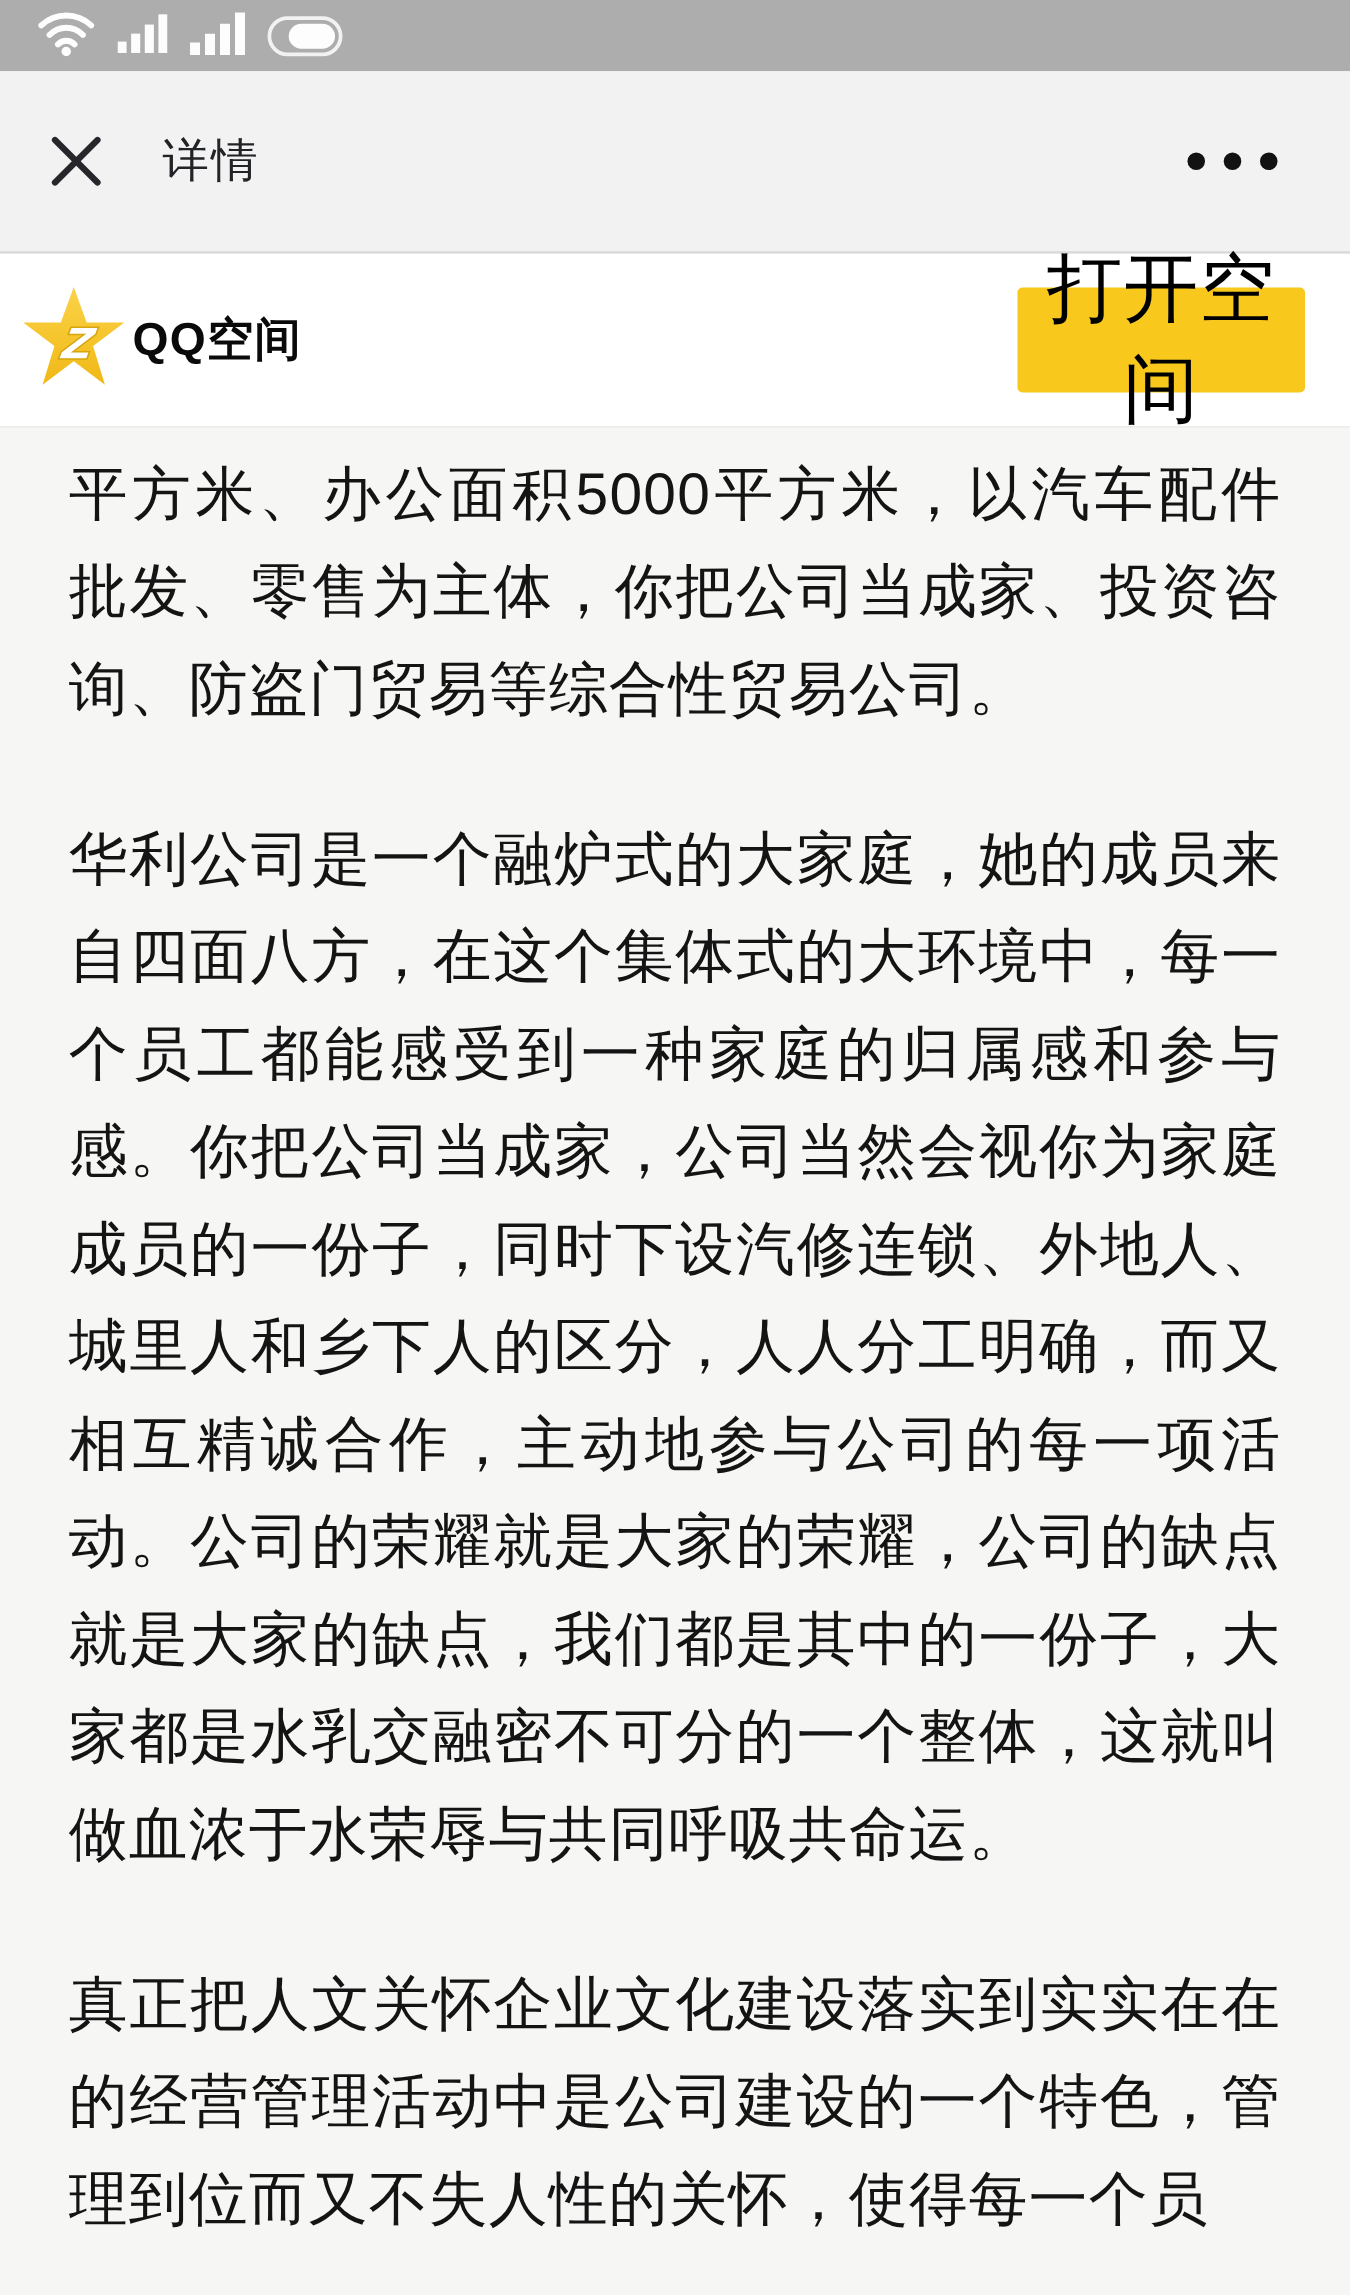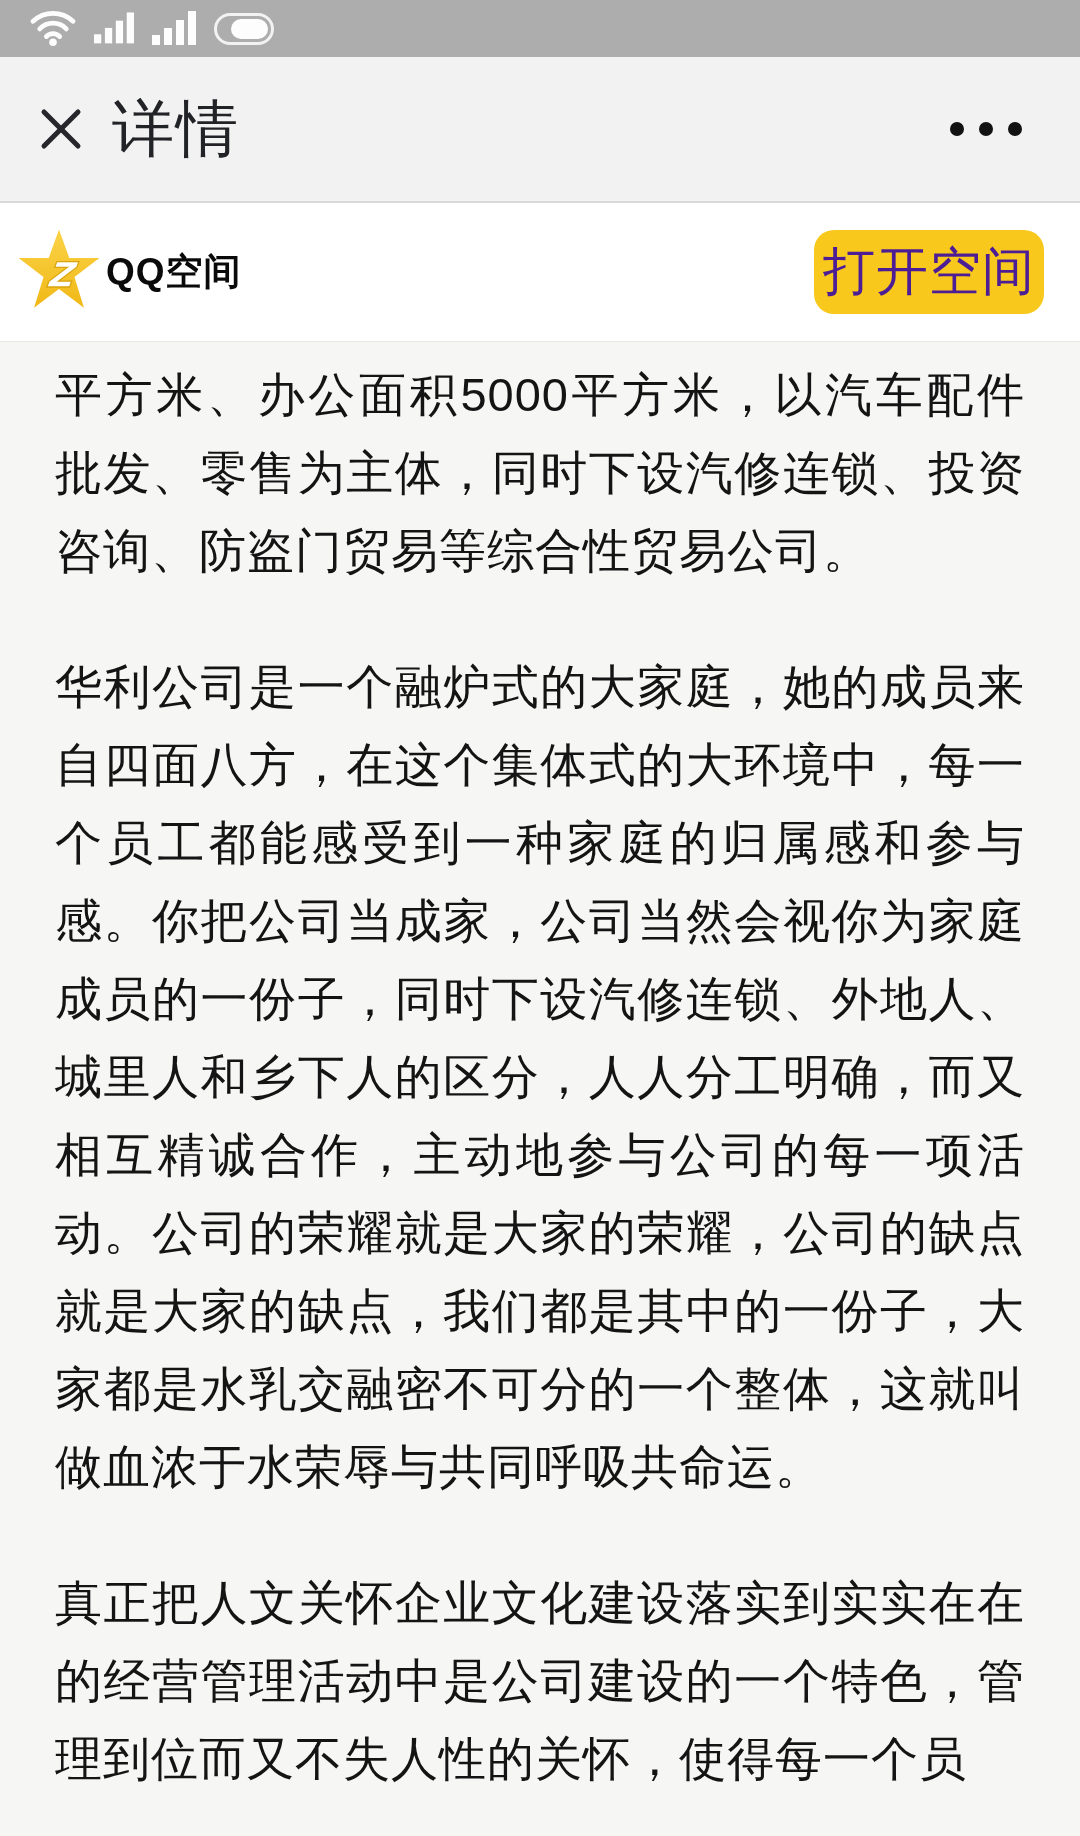--- a/index.html
+++ b/index.html
@@ -22,36 +22,36 @@
   }
   .battery-fill {
     position:absolute; top:3px; bottom:3px; right:3px; width:68%;
     background:#fdfdfd; border-radius:10px;
   }
   
   .nav-bar {
     height:146px; background:#f2f2f2; border-bottom:2px solid #d9d9d9;
     display:flex; align-items:center; padding:0 58px 0 38px;
   }
-  .nav-title { font-size:62px; color:#222326; margin-left:28px; letter-spacing:2px; }
+  .nav-title { font-size:37px; color:#222326; margin-left:46px; letter-spacing:2px; }
   .close-btn { width:46px; height:46px; display:flex; align-items:center; justify-content:center; }
   .more-menu { margin-left:auto; display:flex; align-items:center; gap:15px; padding:20px 0; }
   .more-menu .dot { width:14px; height:14px; border-radius:50%; background:#121212; }
   
   .qz-header {
     height:138px; background:#ffffff; display:flex; align-items:center;
     padding:0 36px 0 16px;
   }
   .qz-brand { display:flex; align-items:center; }
   .qz-brand-name { font-size:37px; font-weight:700; color:#0a0a0a; margin-left:4px; letter-spacing:1px; }
   .open-btn {
     margin-left:auto; width:230px; height:84px; border:none; cursor:pointer;
-    background:#f8c81d; border-radius:20px;
+    background:#f8c81d; border-radius:4px;
     font-family:"Liberation Sans", sans-serif;
-    font-size:52px; color:#4c1d95; display:flex; align-items:center; justify-content:center;
+    font-size:60px; color:#000000; display:flex; align-items:center; justify-content:center;
     letter-spacing:1px;
   }
   
   .article {
     padding:14px 55px 0 55px; border-top:1px solid #e7e7e6;
   }
   .article p {
     font-size:47px; line-height:78px; letter-spacing:1px; color:#141414;
     text-align:justify; margin-bottom:58px;
     word-break:break-all;
@@ -124,18 +124,18 @@
             <text x="0" y="0" text-anchor="middle" font-family="DejaVu Sans, sans-serif" font-size="54" font-weight="bold" font-style="italic" fill="#ffffff" stroke="#d9a50f" stroke-width="1.5">z</text>
           </g>
         </svg>
       </span>
       <span class="qz-brand-name">QQ空间</span>
     </span>
     <button class="open-btn">打开空间</button>
   </div>
 
   <div class="article">
-      <p>平方米、办公面积5000平方米，以汽车配件批发、零售为主体，同时下设汽修连锁、投资咨询、防盗门贸易等综合性贸易公司。</p>
+      <p>平方米、办公面积5000平方米，以汽车配件批发、零售为主体，你把公司当成家、投资咨询、防盗门贸易等综合性贸易公司。</p>
       <p>华利公司是一个融炉式的大家庭，她的成员来自四面八方，在这个集体式的大环境中，每一个员工都能感受到一种家庭的归属感和参与感。你把公司当成家，公司当然会视你为家庭成员的一份子，同时下设汽修连锁、外地人、城里人和乡下人的区分，人人分工明确，而又相互精诚合作，主动地参与公司的每一项活动。公司的荣耀就是大家的荣耀，公司的缺点就是大家的缺点，我们都是其中的一份子，大家都是水乳交融密不可分的一个整体，这就叫做血浓于水荣辱与共同呼吸共命运。</p>
       <p>真正把人文关怀企业文化建设落实到实实在在的经营管理活动中是公司建设的一个特色，管理到位而又不失人性的关怀，使得每一个员</p>
     </div>
 
 </div>
 
 </body></html>

